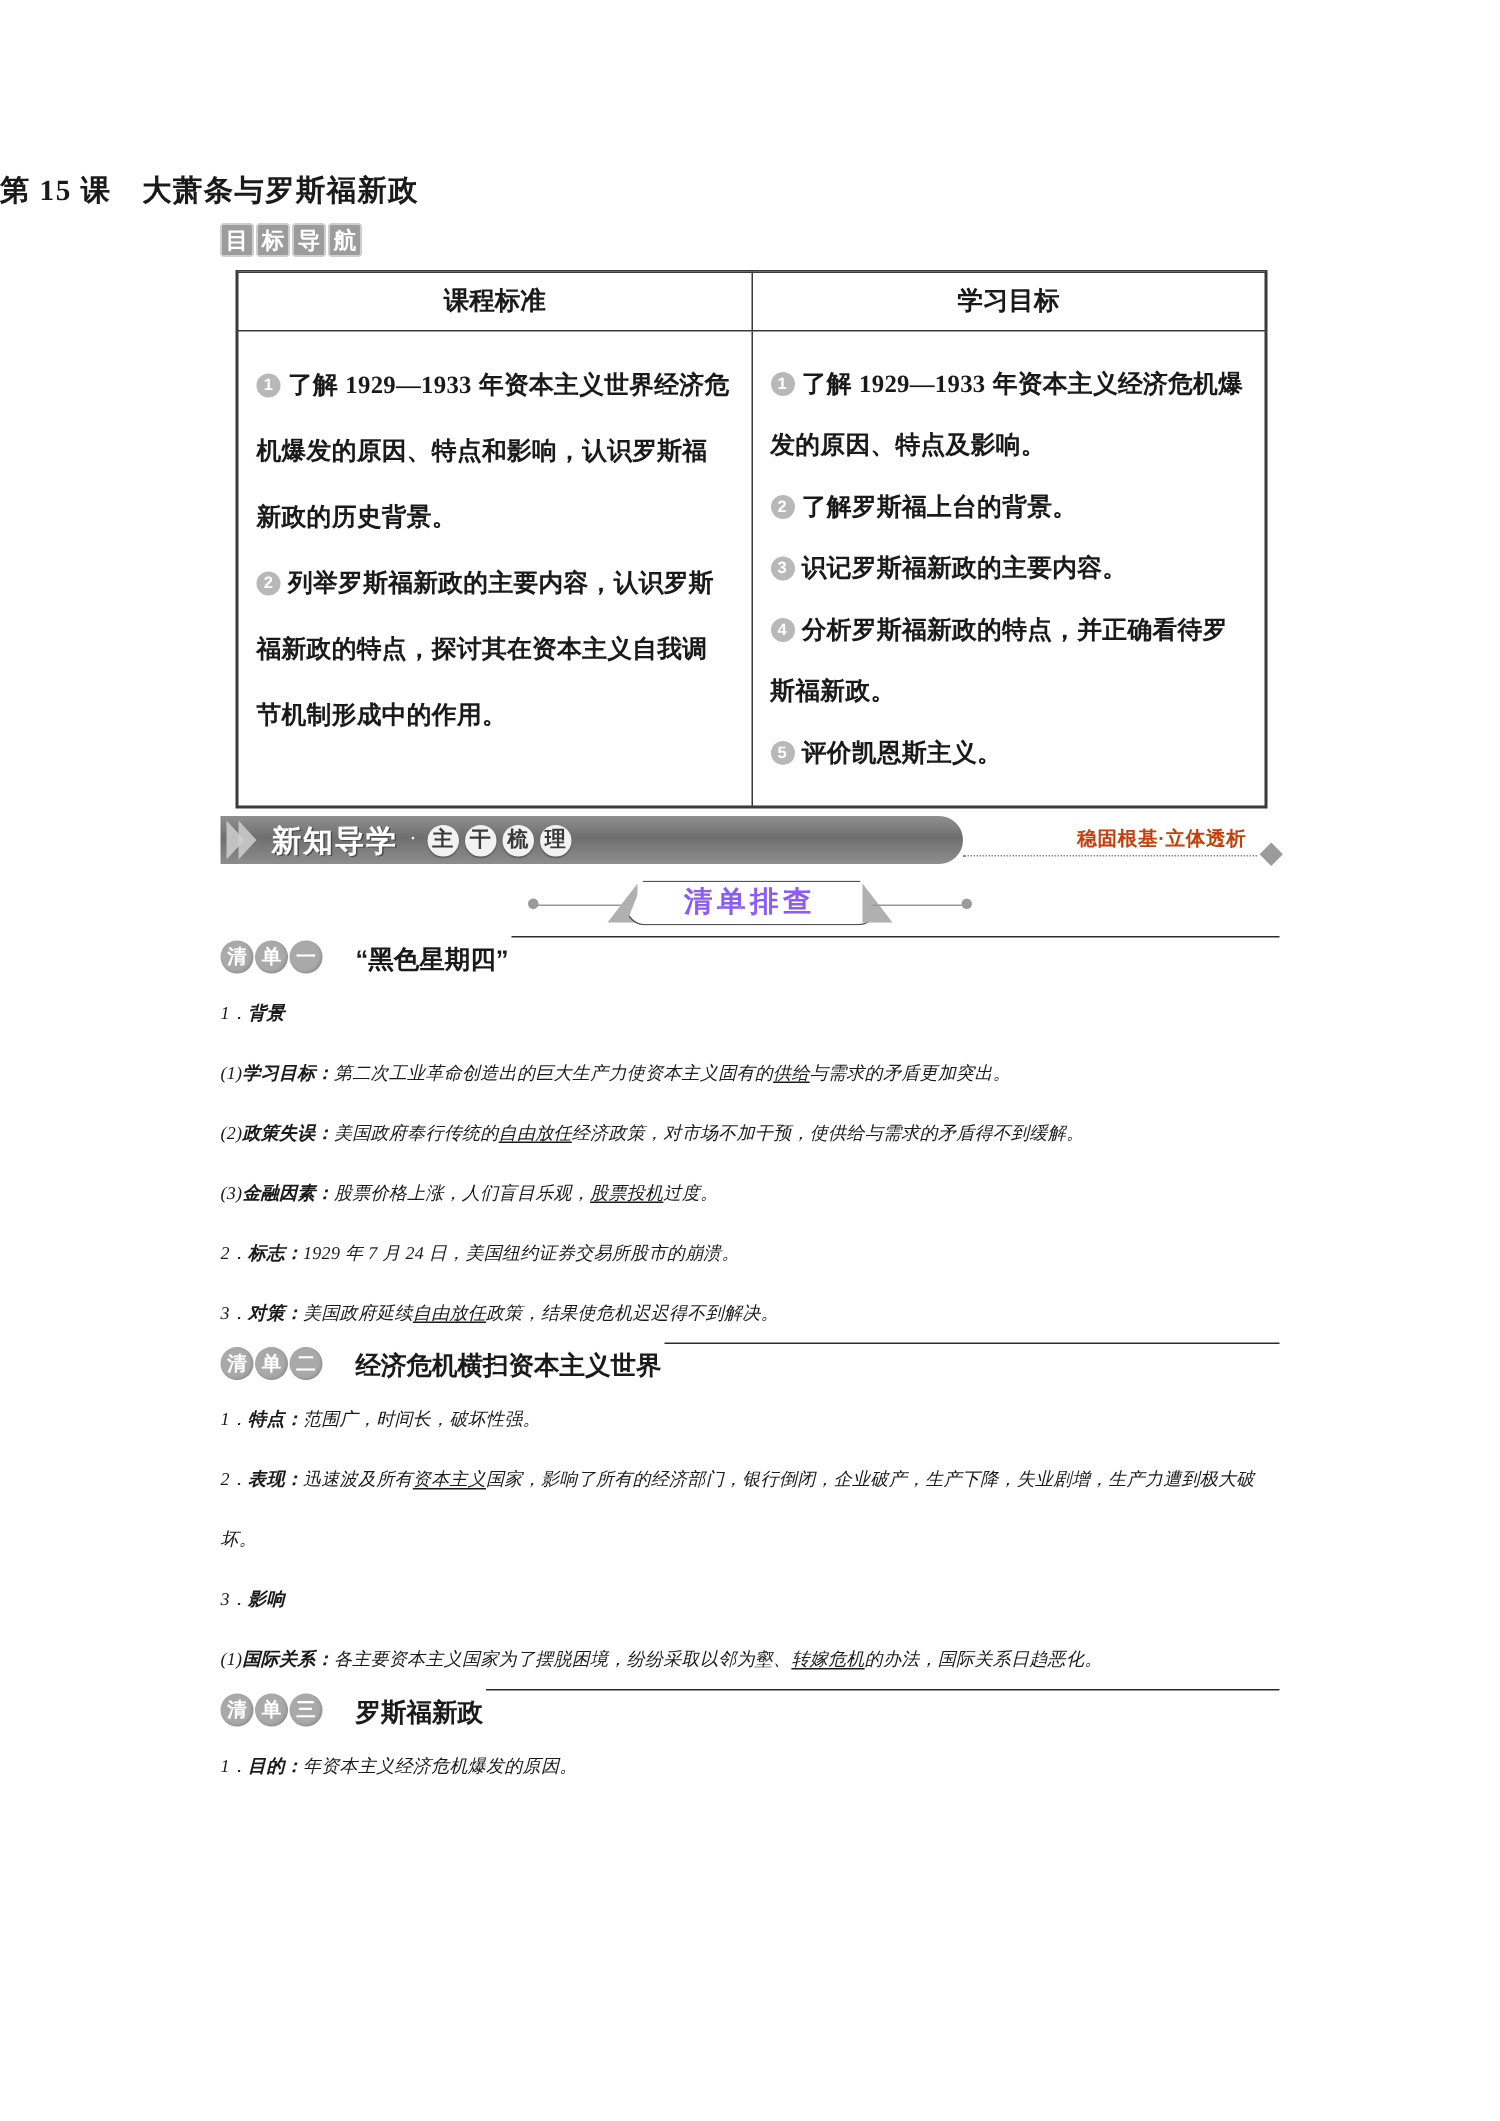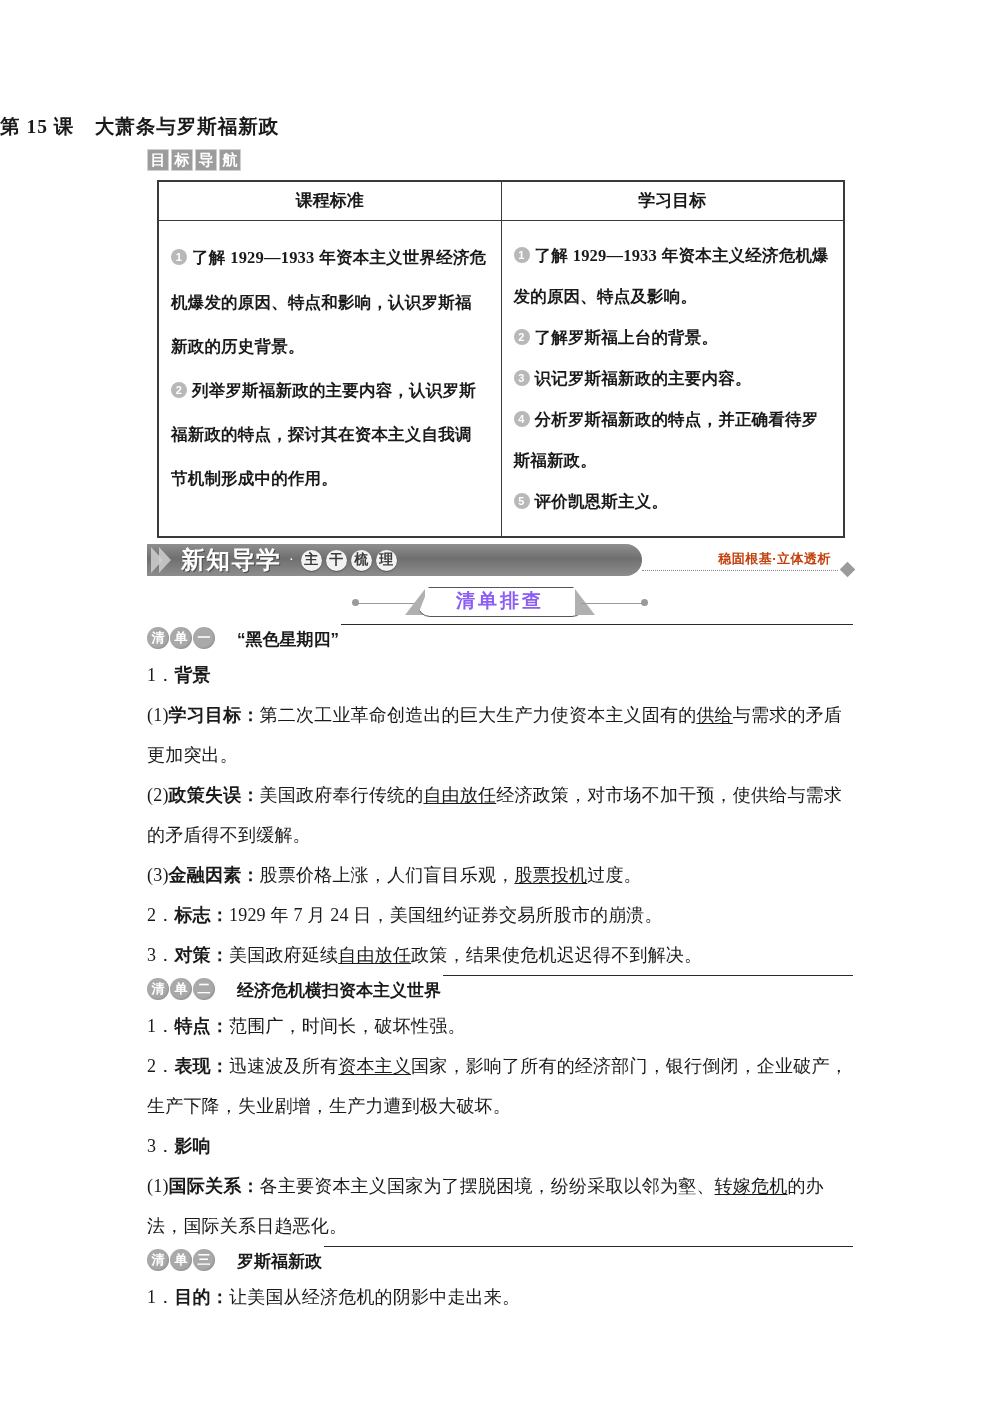--- a/index.html
+++ b/index.html
@@ -103,21 +103,21 @@
     border-bottom:13px solid transparent;
     border-left:12px solid #cfcfcf;
     opacity:.85;
     margin-left:-4px;
   }
   .banner-title {
     margin-left:10px;
     display:flex; align-items:center; gap:3px;
   }
   .banner-title .bt {
-    color:#ffffff; font-size:24px; font-weight:bold;
+    color:#ffffff; font-size:20px; font-weight:bold;
     font-family:"Liberation Sans", sans-serif;
     letter-spacing:1px;
     text-shadow:1px 1px 0 #4a4a4a;
   }
   .banner-title .dot {
     color:#ffffff; font-size:14px; margin:0 3px 0 5px;
   }
   .banner-title .circ {
     width:21px;height:21px;border-radius:50%;
     background:#f2f2f2;
@@ -213,23 +213,24 @@
   }
   .qd-rule {
     flex:1;
     border-bottom:1.3px solid #2b2b2b;
     margin-bottom:7px;
     margin-left:2px;
   }
 
   p.line {
     margin:0;
-    font-size:18px;
+    font-size:12px;
     line-height:40px;
     letter-spacing:.2px;
+    font-style:italic;
   }
   p.sub { text-indent:0; }
   .b { font-weight:bold; font-family:"Liberation Sans", sans-serif; }
   .u { text-decoration:underline; text-underline-offset:2px; }
   .nn { font-family:"Liberation Serif", serif; }
   .idx { font-family:"Liberation Serif", serif; }
 </style>
 </head>
 <body>
 
@@ -338,16 +339,16 @@
       <p class="line sub"><span class="idx">(1)</span><span class="b">国际关系：</span><span>各主要资本主义国家为了摆脱困境，纷纷采取以邻为壑、<span class="u">转嫁危机</span>的办法，国际关系日趋恶化。</span></p>
       <div class="qd-head">
         <div class="qd-badge">
           <div class="bch">清</div>
           <div class="bch">单</div>
           <div class="bch">三</div>
         </div>
         <div class="qd-title">罗斯福新政</div>
         <div class="qd-rule"></div>
       </div>
-      <p class="line sub"><span class="idx">1．</span><span class="b">目的：</span><span>让美国从经济危机的阴影中走出来。</span></p>
+      <p class="line sub"><span class="idx">1．</span><span class="b">目的：</span><span>年资本主义经济危机爆发的原因。</span></p>
     </div>
 
 </div>
 
 </body></html>

